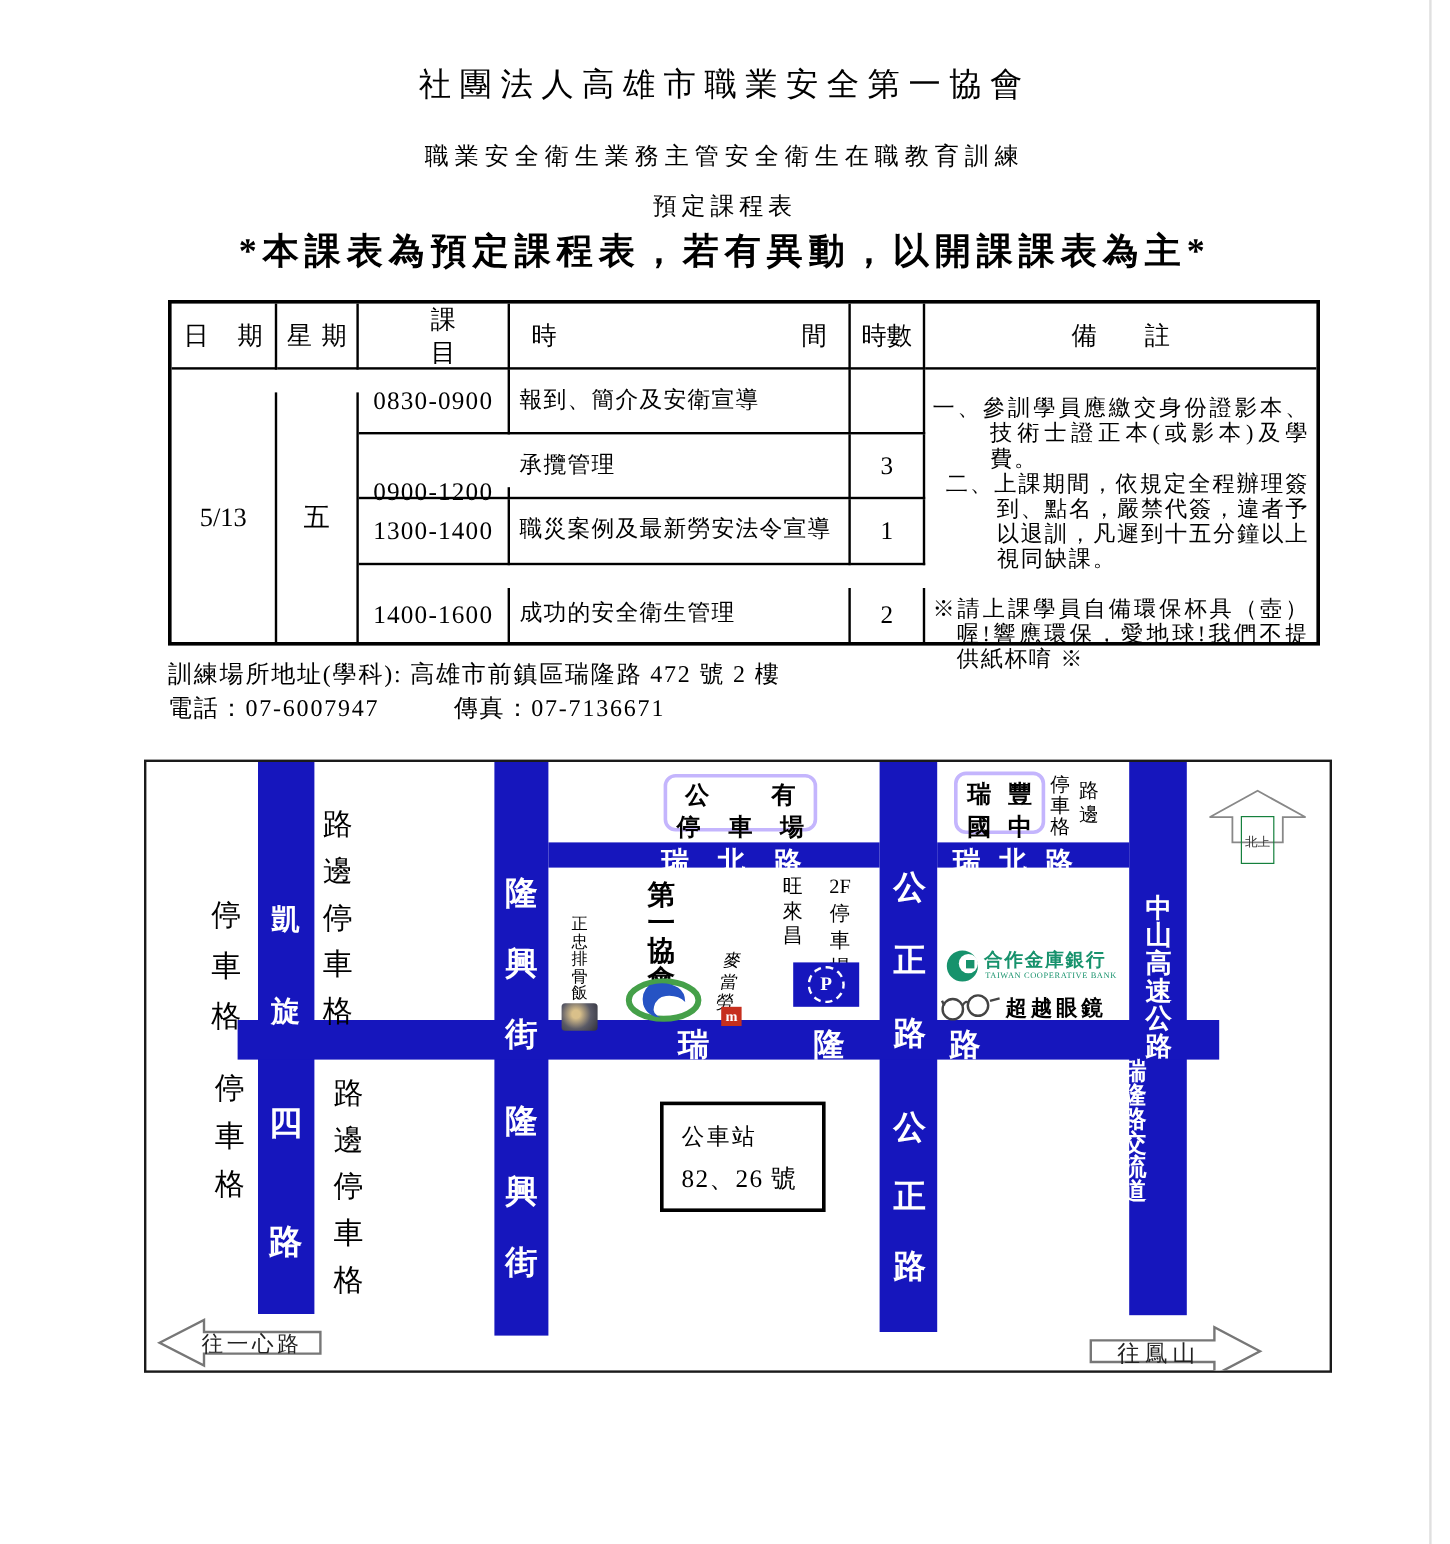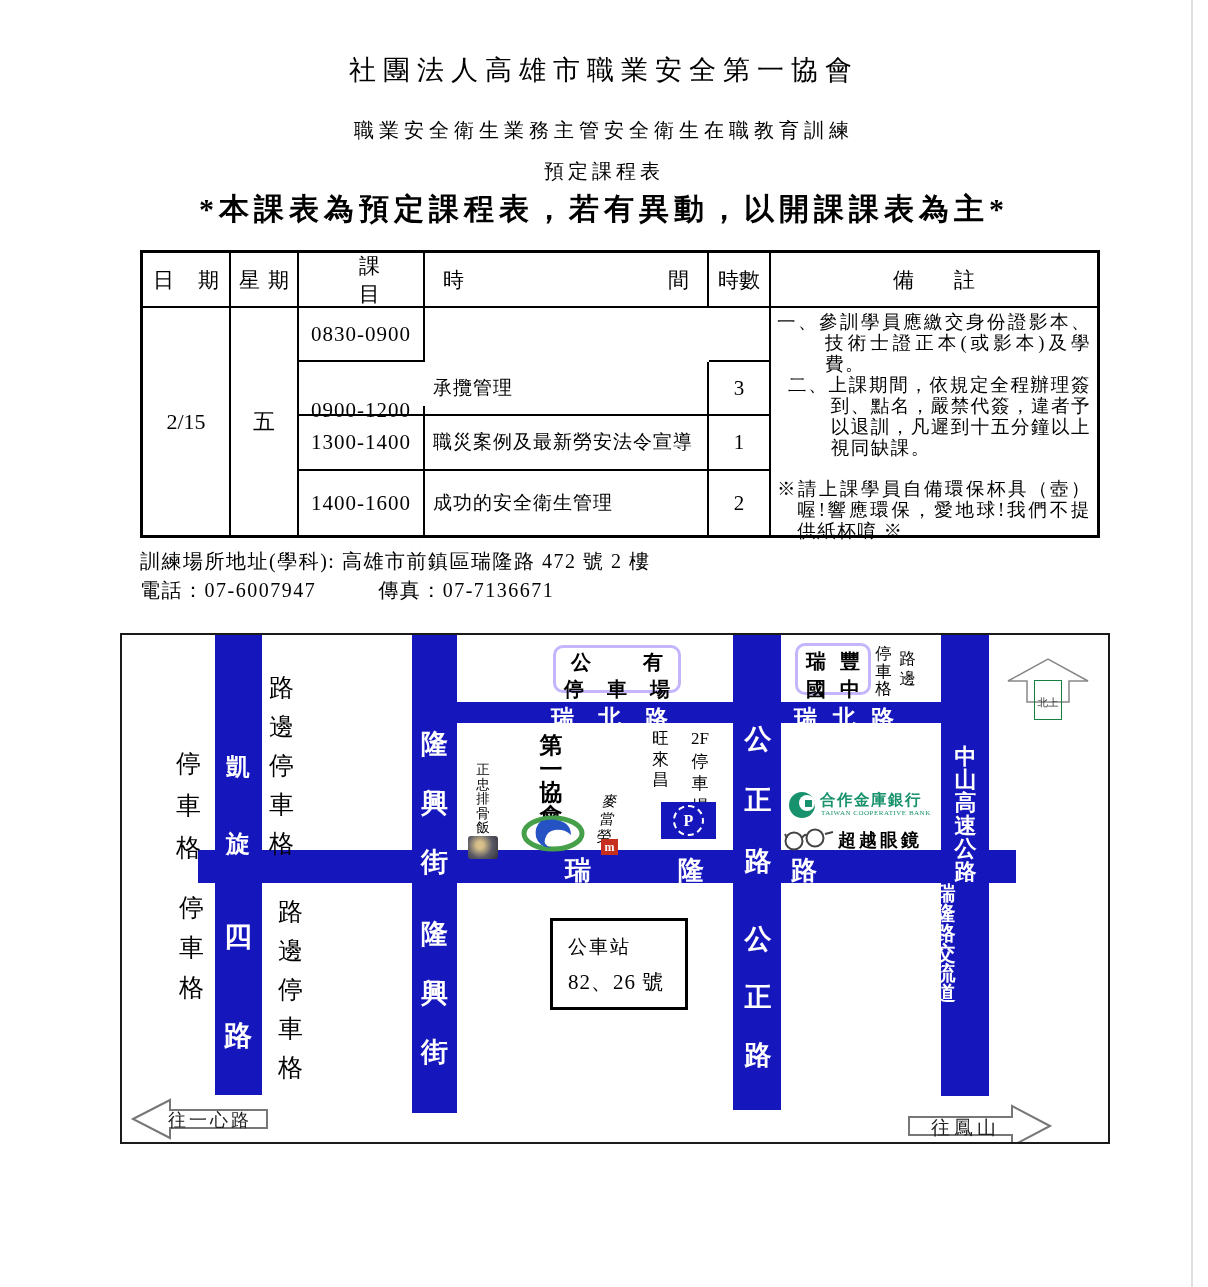--- a/index.html
+++ b/index.html
@@ -12,21 +12,21 @@
   .course-title{top:117px;font-size:20px;letter-spacing:5px;}
   .sched-title{top:158px;font-size:20px;letter-spacing:4px;}
   .notice{top:189px;font-size:30px;font-weight:bold;letter-spacing:5px;}
   
   .tbl{left:140px;top:250px;display:grid;box-sizing:border-box;
        grid-template-columns:88px 68px 126px 284px 62px 326px;
        grid-template-rows:55px 54px 54px 55px 64px;
        border:3px solid #000;font-size:20px;}
   .cell{border-right:2px solid #000;border-bottom:2px solid #000;box-sizing:border-box;
         display:flex;align-items:center;justify-content:center;}
-  .cell.nr{border-right:none;} .cell.nb{border-bottom:none;}
+  .cell.nr{border-right:none;} .cell.nb{border-bottom:none;margin-top:19px;}
   .cell.block{display:block;}
   .spread{text-align:justify;text-align-last:justify;display:block;width:100%;box-sizing:border-box;}
   .hdr{font-size:21px;}
   .time-cell{font-size:21px;letter-spacing:1px;}
   .subj{justify-content:flex-start;padding:4px 8px;font-size:19px;letter-spacing:1px;line-height:1.4;
         align-items:center;}
   .hours{font-size:21px;}
   .datev{font-size:22px;}
   .remarks{padding:4px 6px;font-size:18.5px;line-height:21px;letter-spacing:1.5px;}
   .remarks p{margin:0;text-align:justify;}
@@ -80,24 +80,25 @@
     <div class="cell hdr">
         <span class="spread" style="padding:0 18px;">時間</span>
       </div>
     <div class="cell hdr">
         <span>時數</span>
       </div>
     <div class="cell hdr nr">
         <span class="spread" style="padding:0 122px;">備註</span>
       </div>
 
-    <div class="cell nb datev" style="grid-row:2/6;grid-column:1;">2/15</div>
+    <div class="cell nb datev" style="grid-row:2/6;grid-column:1;">5/13</div>
     <div class="cell nb datev" style="grid-row:2/6;grid-column:2;">五</div>
 
     <div class="cell time-cell" style="grid-row:2;grid-column:3;">0830-0900</div>
+    <div class="cell subj" style="grid-row:2;grid-column:4;">報到、簡介及安衛宣導</div>
     <div class="cell hours" style="grid-row:2;grid-column:5;"></div>
 
     <div class="cell time-cell" style="grid-row:3;grid-column:3;margin-top:44px;">0900-1200</div>
     <div class="cell subj" style="grid-row:3;grid-column:4;">承攬管理</div>
     <div class="cell hours" style="grid-row:3;grid-column:5;">3</div>
 
     <div class="cell time-cell" style="grid-row:4;grid-column:3;">1300-1400</div>
     <div class="cell subj" style="grid-row:4;grid-column:4;">職災案例及最新勞安法令宣導</div>
     <div class="cell hours" style="grid-row:4;grid-column:5;">1</div>
 

